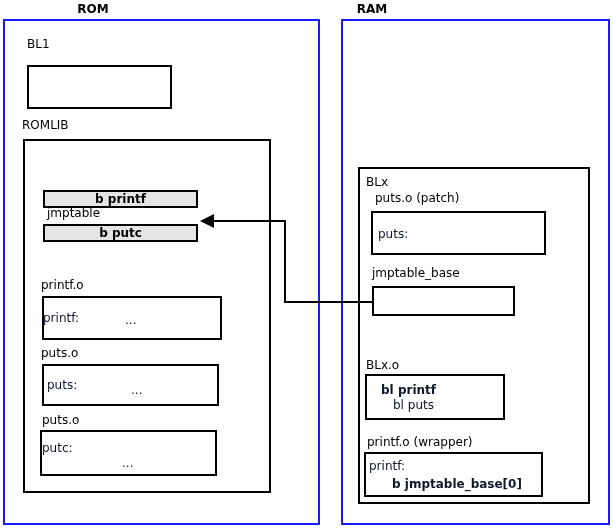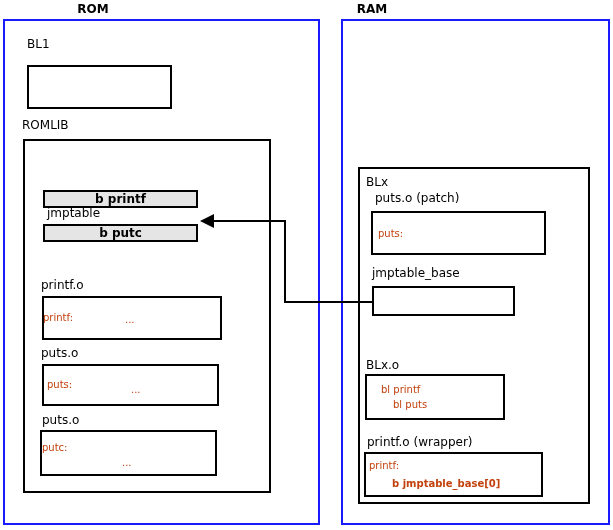--- a/index.html
+++ b/index.html
@@ -39,23 +39,23 @@
     font-weight: bold;
   }
   .box {
     position: absolute;
     border: 2px solid #000000;
     background: #ffffff;
     box-sizing: border-box;
   }
   .box-text {
     position: absolute;
-    font-size: 10px;
+    font-size: 12px;
     line-height: 14px;
-    color: #c2410c;
+    color: #0f172a;
     white-space: pre;
   }
   .jrow {
     position: absolute;
     border: 2px solid #000000;
     background: #e5e5e5;
     box-sizing: border-box;
     font-size: 12px;
     line-height: 13px;
     color: #000000;
@@ -125,21 +125,21 @@
 
   <div class="lbl" style="left:368px; top:192px;margin-left:7px;">puts.o (patch)</div>
   <div class="box" style="left:371px; top:211px; width:175px; height:44px;"></div>
   <div class="box-text" style="left:378px; top:227px;">puts:</div>
 
   <div class="lbl" style="left:372px; top:267px;">jmptable_base</div>
   <div class="box" style="left:372px; top:286px; width:143px; height:30px;"></div>
 
   <div class="lbl" style="left:366px; top:359px;">BLx.o</div>
   <div class="box" style="left:365px; top:374px; width:140px; height:46px;"></div>
-  <div class="box-text" style="left:381px; top:383px;">bl printf</div>
+  <div class="box-text" style="left:381px; top:383px;font-weight:bold;">bl printf</div>
   <div class="box-text" style="left:393px; top:398px;">bl puts</div>
 
   <div class="lbl" style="left:367px; top:436px;">printf.o (wrapper)</div>
   <div class="box" style="left:364px; top:452px; width:179px; height:45px;"></div>
   <div class="box-text" style="left:369px; top:459px;">printf:</div>
   <div class="box-text" style="left:392px; top:477px;font-weight:bold;">b jmptable_base[0]</div>
 
   <div class="conn" style="left:284px; top:301px; width:90px; height:2px;"></div>
 
   <div class="conn" style="left:284px; top:220px; width:2px; height:83px;"></div>

